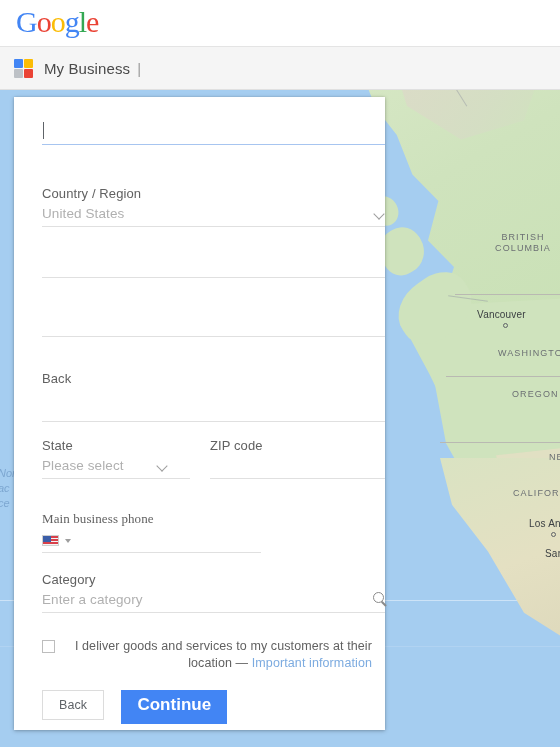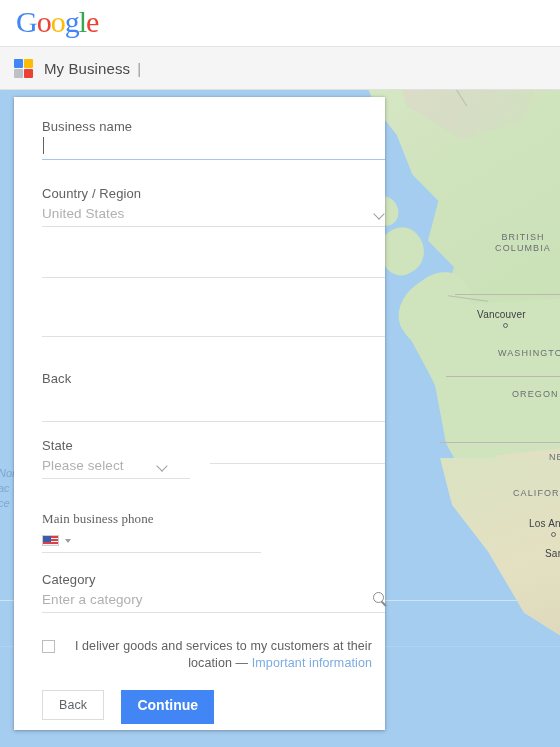--- a/index.html
+++ b/index.html
@@ -285,21 +285,21 @@
     background: #fff;
     color: #5f6368; font-size: 12.5px;
     line-height: 28px; text-align: center;
     padding: 0 14px;
     vertical-align: top;
   }
   #btn-continue {
     display: inline-block;
     min-width: 78px; height: 34px;
     background: #4285f4;
-    color: #fff; font-size: 14px; font-weight: bold;
+    color: #fff; font-size: 17px; font-weight: bold;
     line-height: 30px; text-align: center;
     padding: 0 16px;
     margin-left: 13px;
     vertical-align: top;
   }
 </style>
 </head>
 <body>
 
 <div id="map-backdrop">
@@ -360,21 +360,20 @@
       <i class="q-grey"></i>
       <i class="q-red"></i>
   </span>
   <span id="app-title">My Business</span>
   <span id="app-sep">|</span>
 </div>
 
 <div id="form-card">
 
   <div class="field" id="f-name">
-    <label class="flabel">Business name</label>
     <div class="underline focused">
       <span class="caret"></span>
       <span class="ph" style="color:#3c4043"></span>
     </div>
   </div>
 
   <div class="field" id="f-country">
     <label class="flabel">Country / Region</label>
     <div class="underline">
       <span class="ph">United States</span>
@@ -402,20 +401,21 @@
 
   <div class="field" id="f-state">
     <label class="flabel">State</label>
     <div class="underline">
       <span class="ph">Please select</span>
       <span class="chev" style="right:24px"></span>
     </div>
   </div>
 
   <div class="field" id="f-zip">
+    <label class="flabel">ZIP code</label>
     <div class="underline">
       <span class="ph"></span>
     </div>
   </div>
 
   <div class="field" id="f-phone">
     <label class="flabel">Main business phone</label>
     <div class="underline">
       <span style="line-height:26px">
         <span id="flag"></span><span id="flag-caret"></span>

